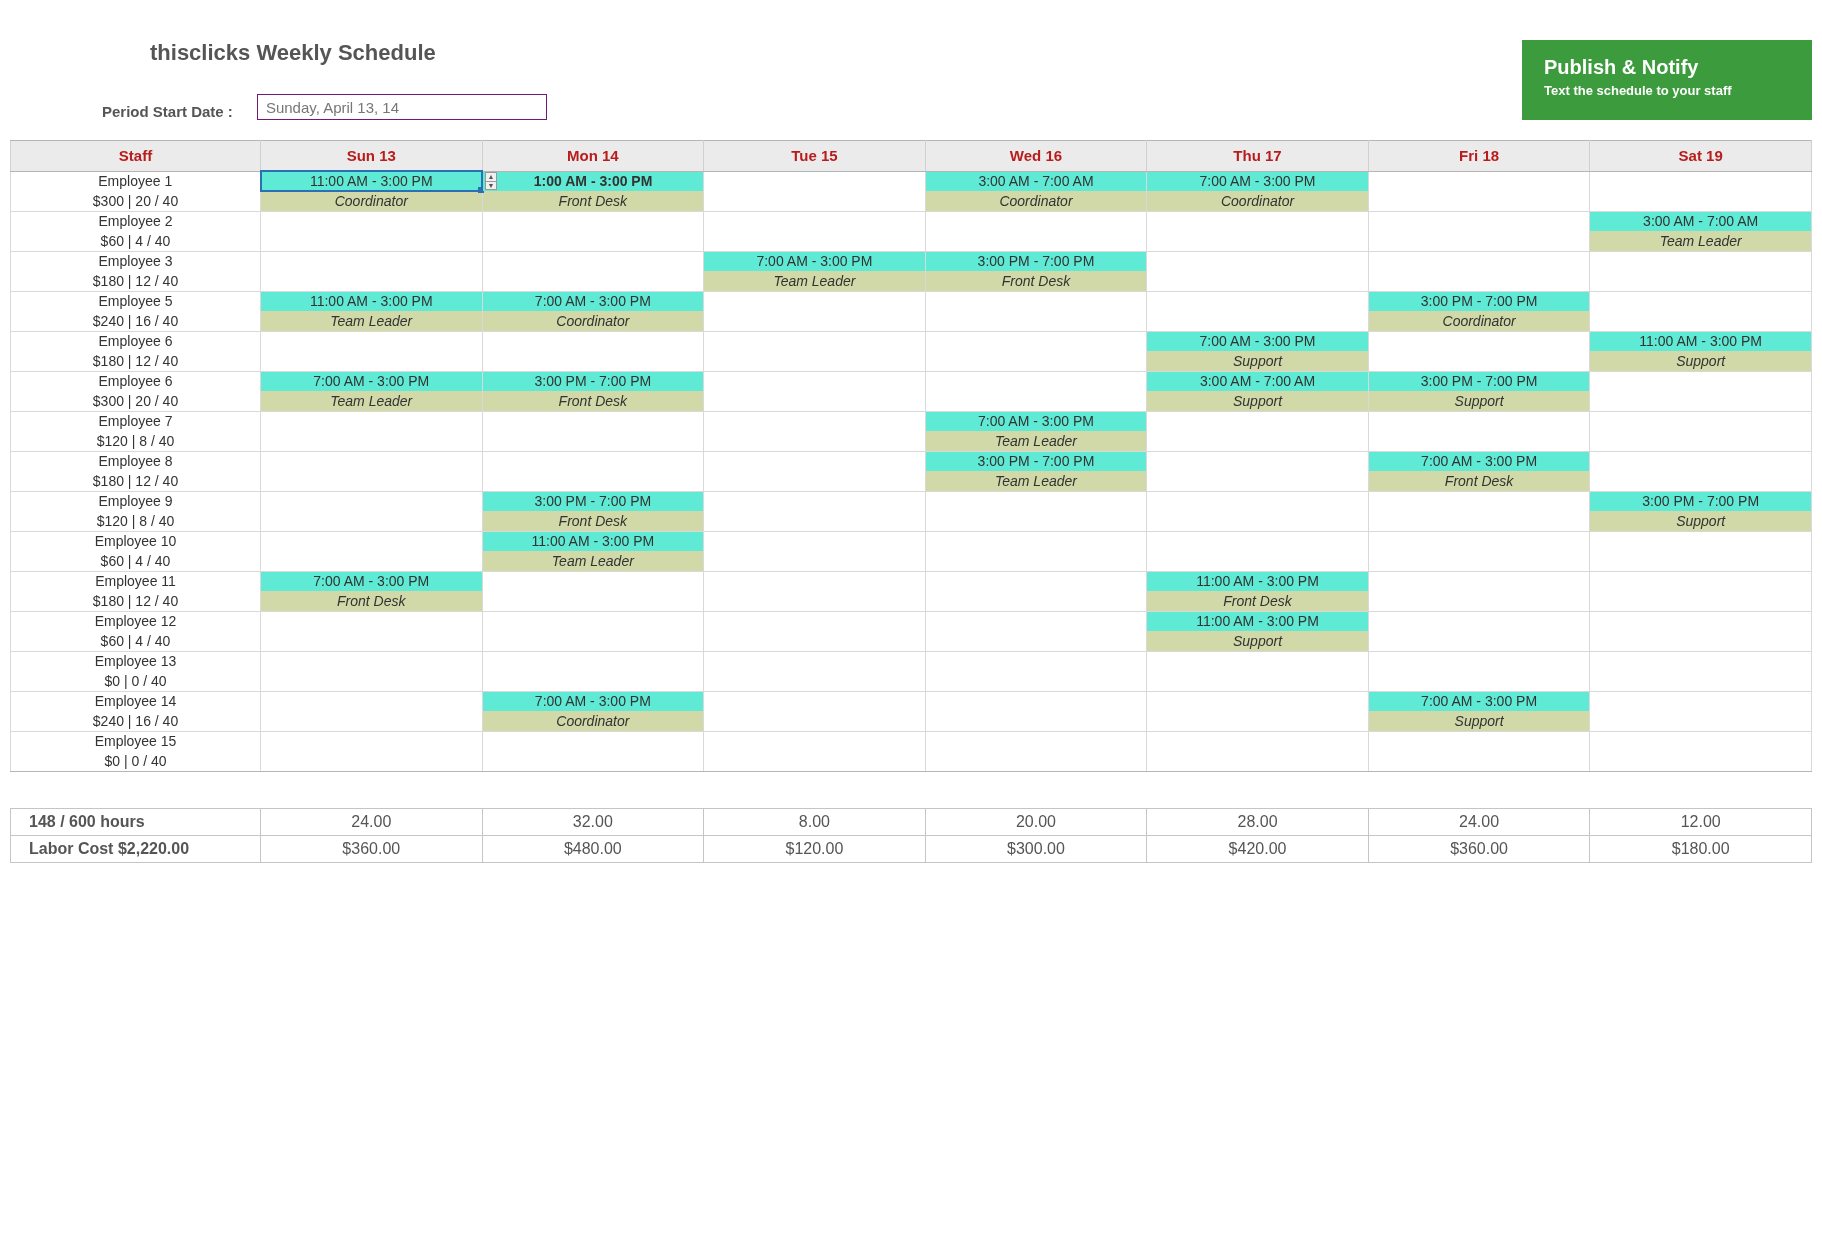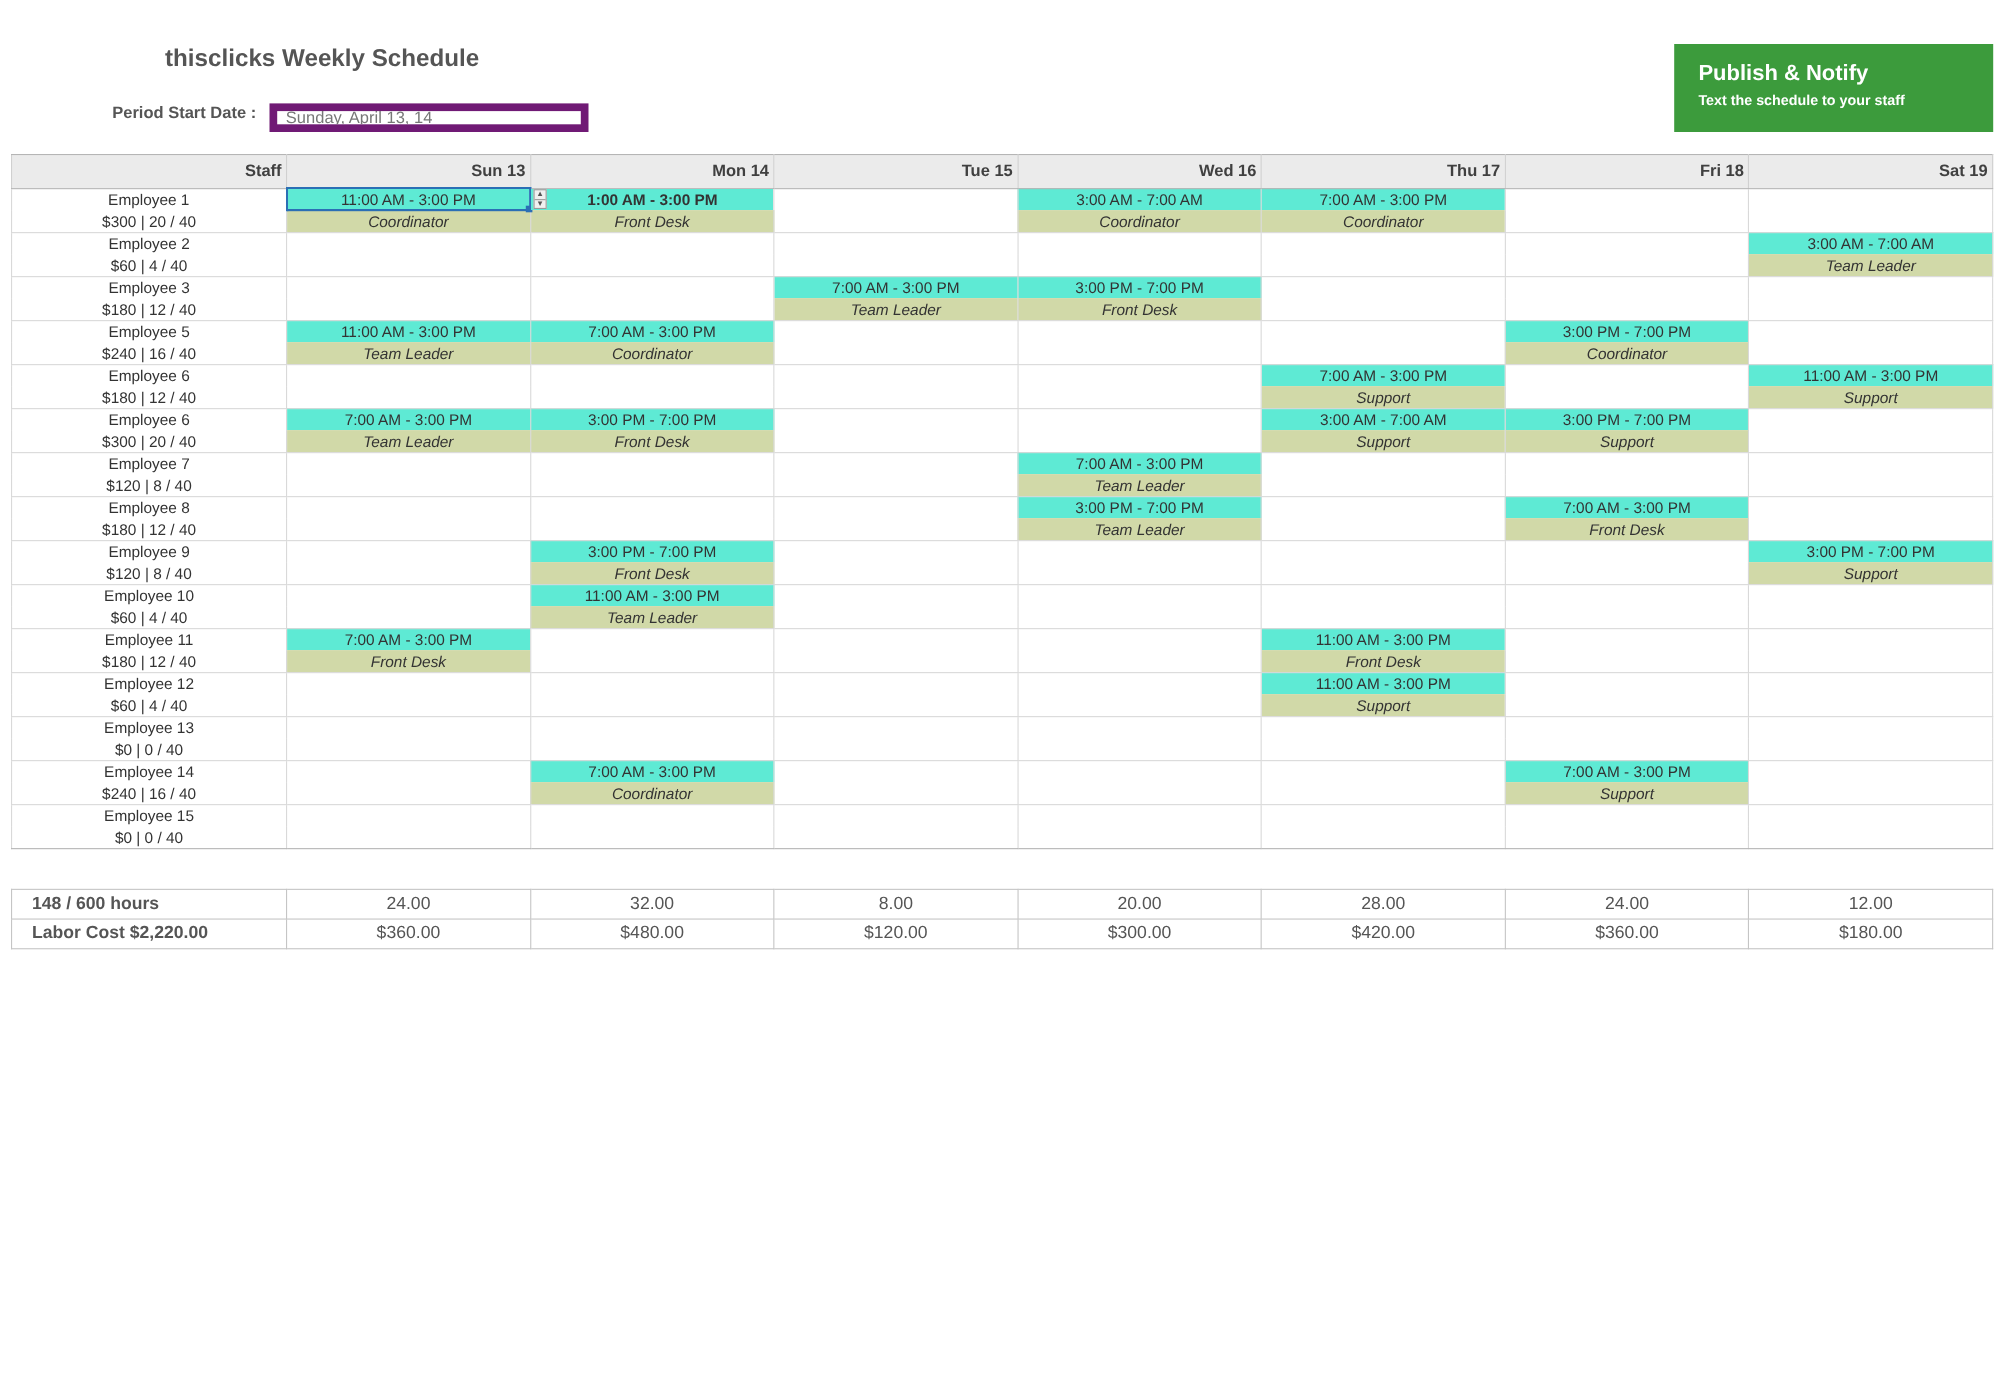--- a/index.html
+++ b/index.html
@@ -19,33 +19,33 @@
   }
   .left-header { }
   .title {
     font-size: 22px;
     font-weight: bold;
     color: #555;
     margin-bottom: 28px;
   }
   .period-row {
     display: flex;
-    align-items: flex-start;
-    gap: 12px;
+    align-items: flex-end;
+    gap: 24px;
   }
   .period-label {
     font-size: 15px;
     font-weight: bold;
     color: #555;
     margin-left: -48px;
   }
   .period-input {
     width: 290px;
     height: 26px;
-    border: 7px solid #701a75;
+    border: 1px solid #701a75;
     padding: 2px 8px;
     font-size: 15px;
     color: #777;
     background: #fff;
   }
   .publish-box {
     background: #3c9b3c;
     color: #fff;
     padding: 16px 12px 22px 22px;
     width: 290px;
@@ -65,23 +65,23 @@
     width: 100%;
     table-layout: fixed;
   }
   table.schedule th {
     background: #ebebeb;
     border: 1px solid #d0d0d0;
     border-top: 1px solid #b5b5b5;
     border-bottom: 1px solid #b5b5b5;
     padding: 6px 4px;
     font-weight: bold;
-    color: #404040;
+    color: #b91c1c;
     font-size: 15px;
-    text-align: right;
+    text-align: center;
   }
   table.schedule th:first-child { width: 250px; }
   table.schedule td {
     border-left: 1px solid #d9d9d9;
     border-right: 1px solid #d9d9d9;
     border-top: none;
     border-bottom: none;
     padding: 0;
     text-align: center;
     font-size: 14px;

